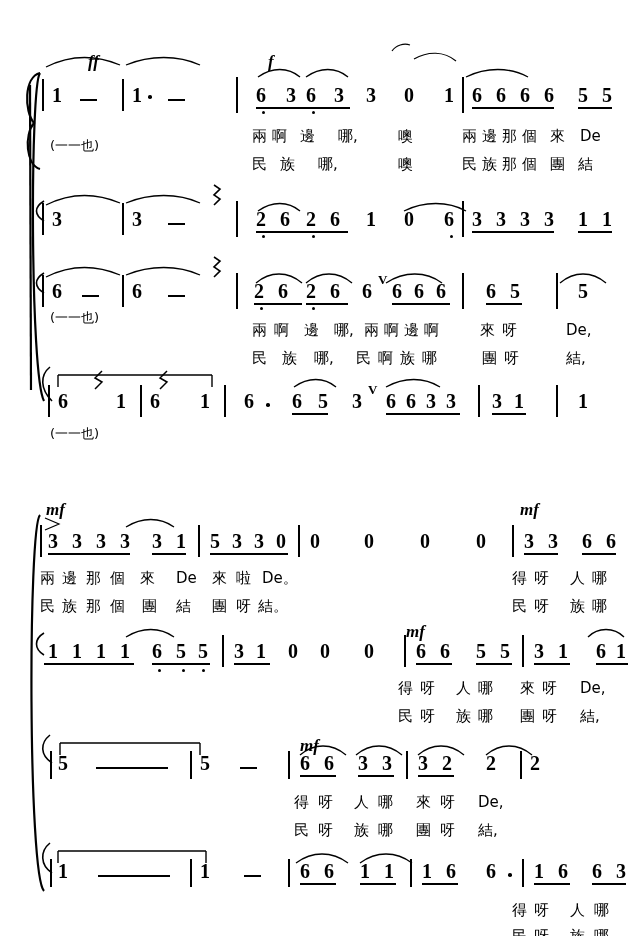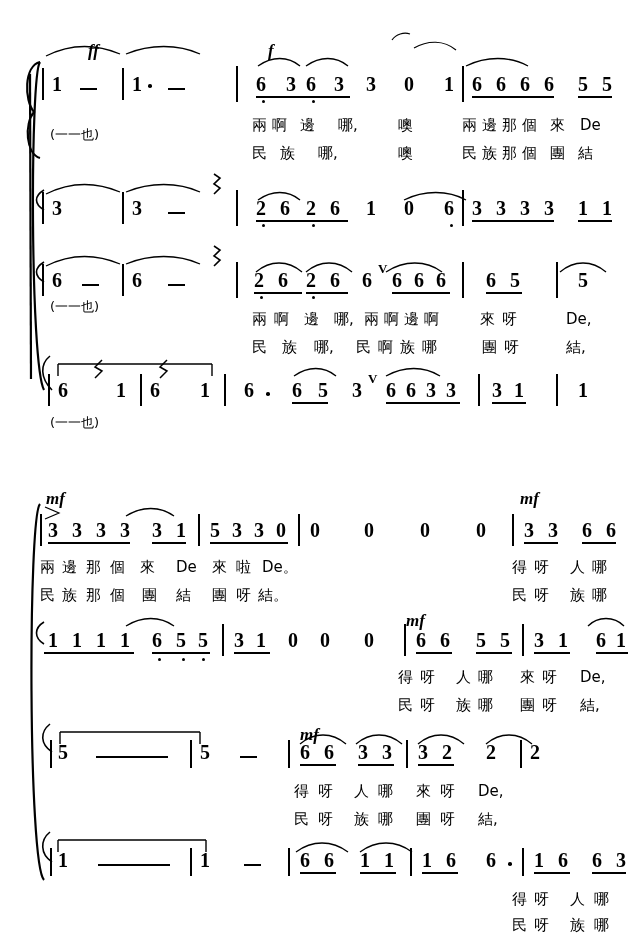--- a/index.html
+++ b/index.html
@@ -4,21 +4,21 @@
 <style>
   html,body{margin:0;padding:0;}
   body{
     width:640px;height:936px;
     background:#ffffff;
     font-family:"Liberation Serif", serif;
     color:#000;
     position:relative;
     overflow:hidden;
   }
-  .sheet{position:absolute;left:0;top:4px;width:640px;height:680px;}
+  .sheet{position:absolute;left:0;top:15px;width:640px;height:680px;}
 
   
   .t{position:absolute;white-space:nowrap;line-height:1;}
   .num{font-family:"Liberation Serif", serif;font-size:20px;font-weight:700;}
   .lyr{font-family:"DejaVu Sans", sans-serif;font-size:15px;}
   .dyn{font-family:"Liberation Serif", serif;font-style:italic;font-size:17px;font-weight:700;}
   .paren{font-family:"DejaVu Sans", sans-serif;font-size:13px;}
 
   
   .bar{position:absolute;background:#000;width:1.5px;}

